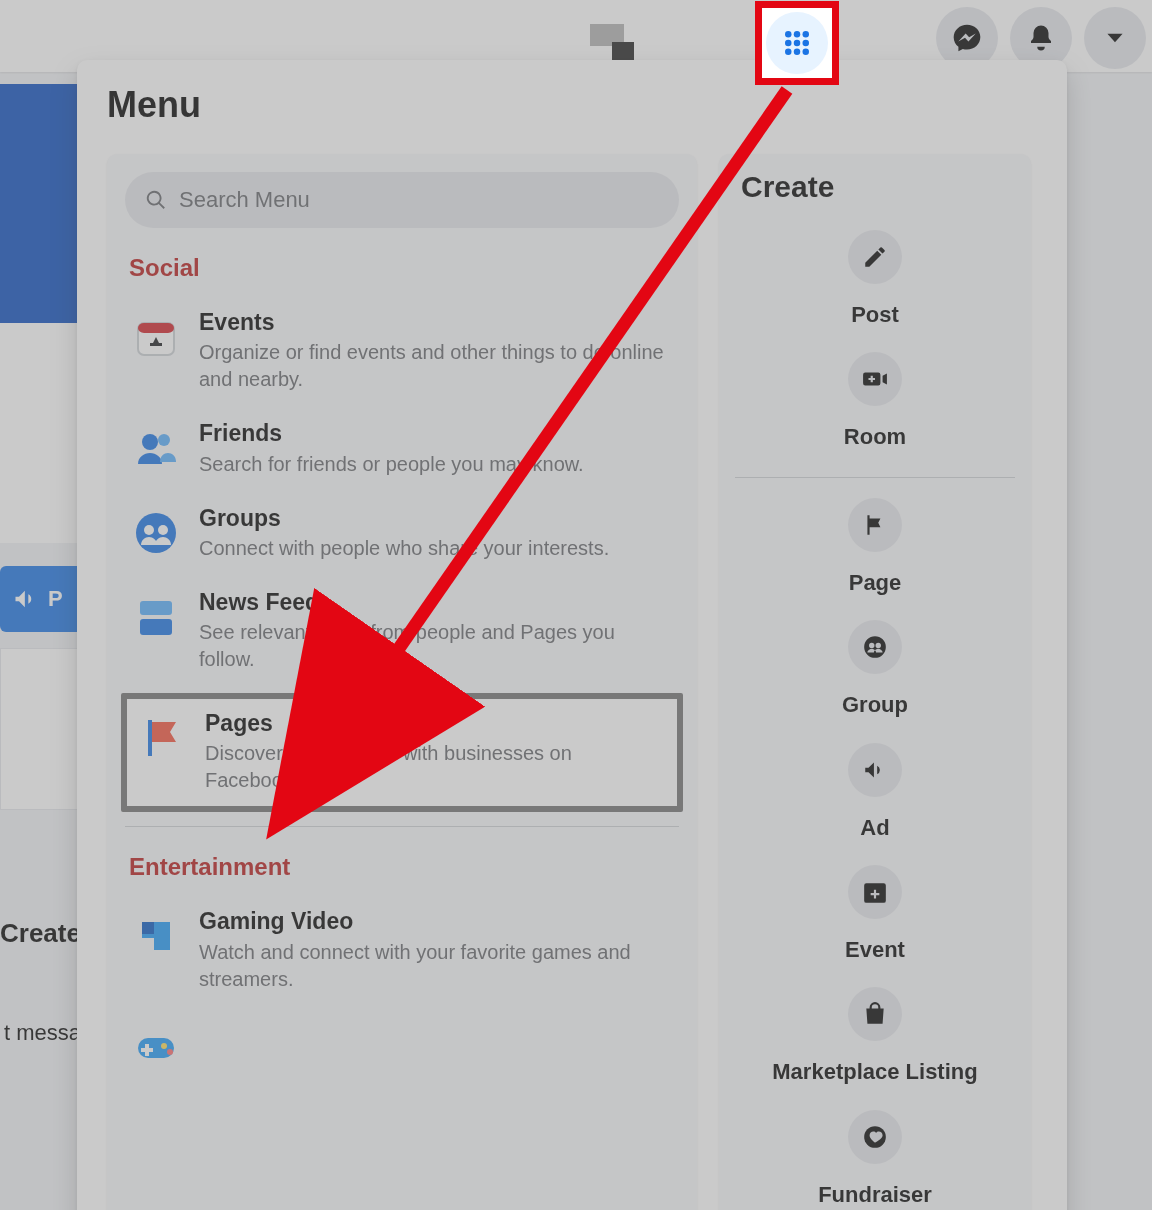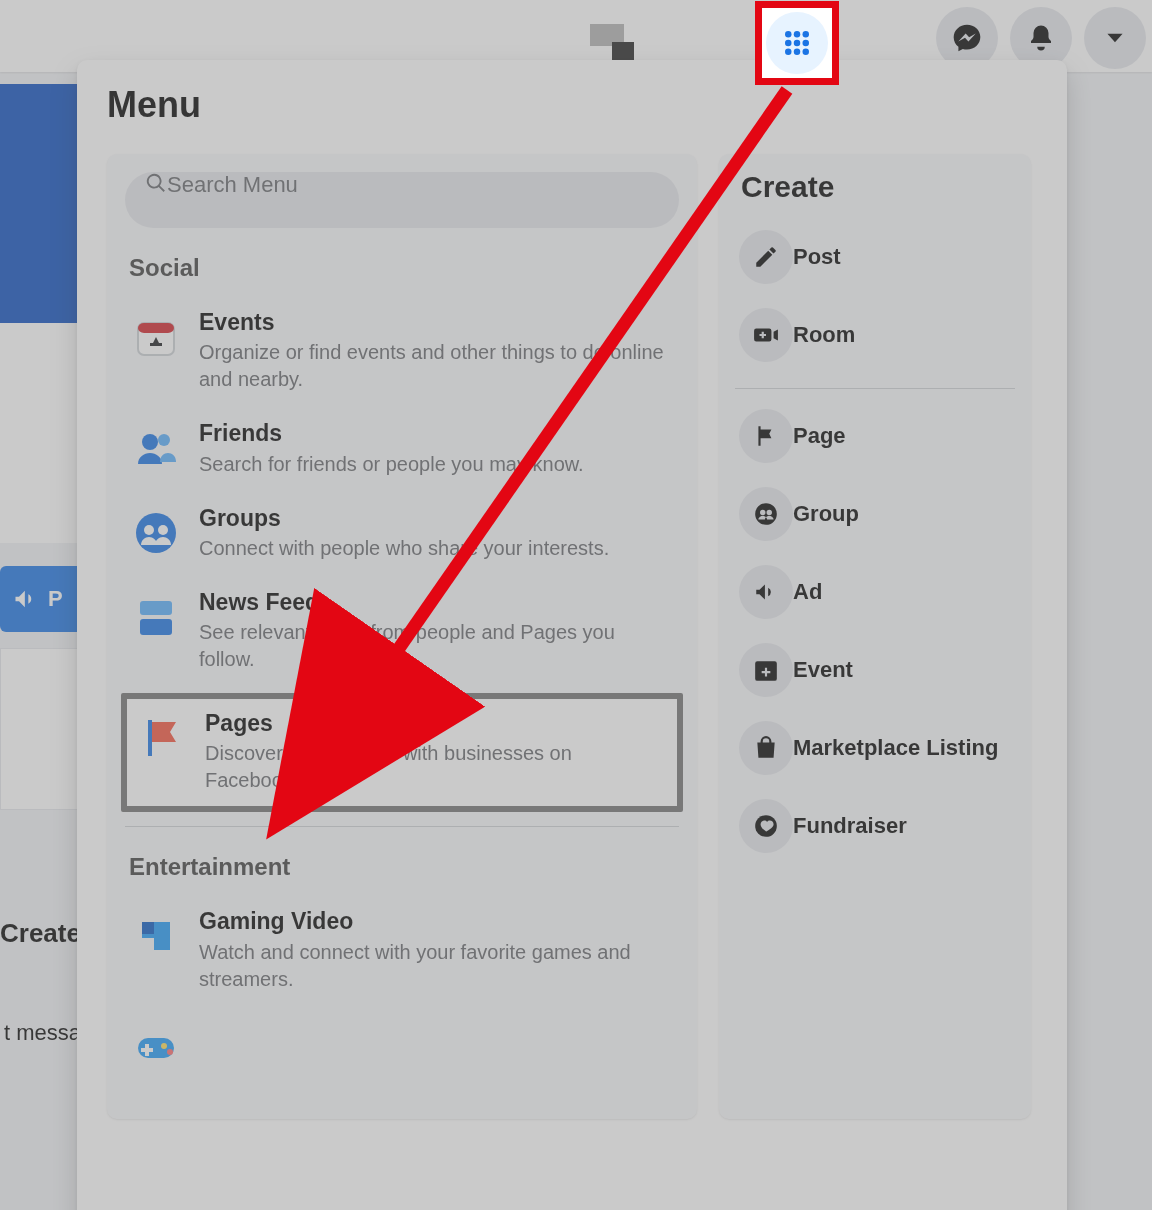--- a/index.html
+++ b/index.html
@@ -142,33 +142,33 @@
   
   .col-left {
     width:590px;
     background:#f7f8fa;
     border-radius:10px;
     box-shadow:0 1px 2px rgba(0,0,0,.1);
     padding:18px 18px 30px 18px;
     box-sizing:border-box;
   }
   .search {
-    display:flex; 
+    display:flex; align-items:center;
     height:56px;
     background:#e4e6eb;
     border-radius:28px;
     padding:0 20px;
     color:#65676b;
     font-size:22px;
-    gap:0;
+    gap:12px;
   }
   .section-head {
     font-size:24px;
     font-weight:700;
-    color:#404040;
+    color:#b91c1c;
     margin:26px 0 14px 4px;
   }
   .list {}
   .item {
     display:flex;
     gap:16px;
     padding:14px 4px 14px 4px;
     align-items:flex-start;
     cursor:pointer;
     border-radius:8px;
@@ -216,24 +216,25 @@
   }
   .col-right h2 {
     margin:0 0 14px 6px;
     font-size:30px;
     font-weight:800;
     color:#050505;
   }
   .c-item {
     display:flex;
     align-items:center;
-    gap:0;
+    gap:18px;
     padding:12px 4px;
     cursor:pointer;
     border-radius:8px;
+    flex-direction:column;
   }
   .c-item .c-ico {
     width:54px; height:54px;
     border-radius:50%;
     background:#e4e6eb;
     display:flex; align-items:center; justify-content:center;
     flex:0 0 auto;
   }
   .c-item .c-label {
     font-size:22px;

